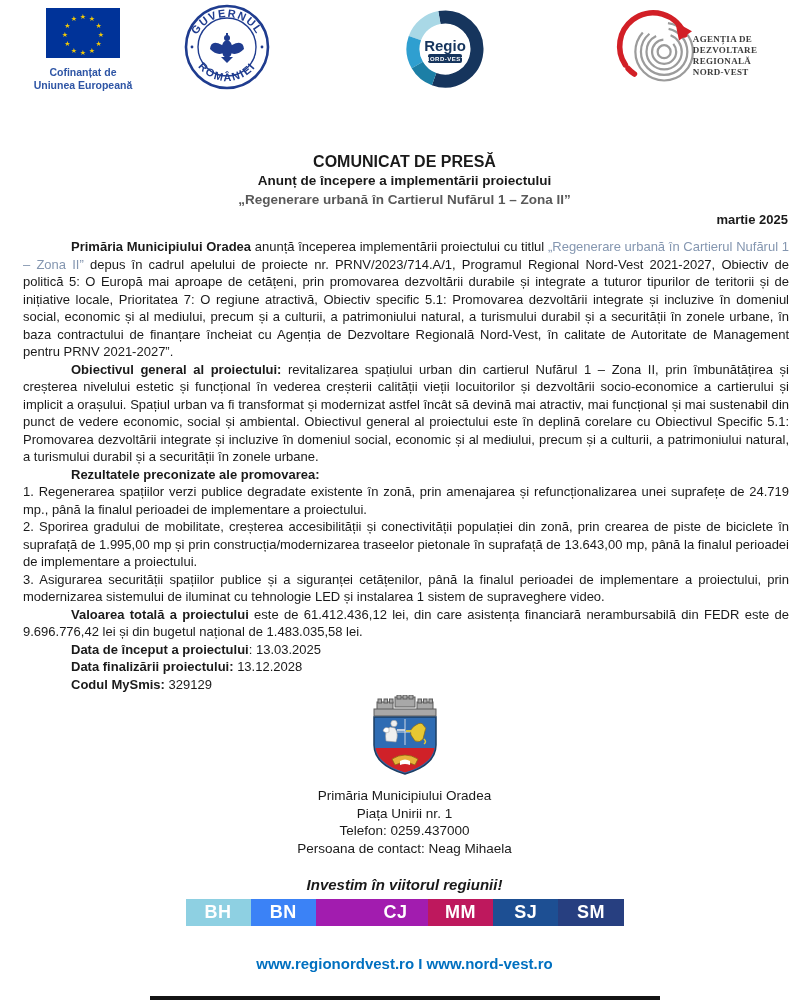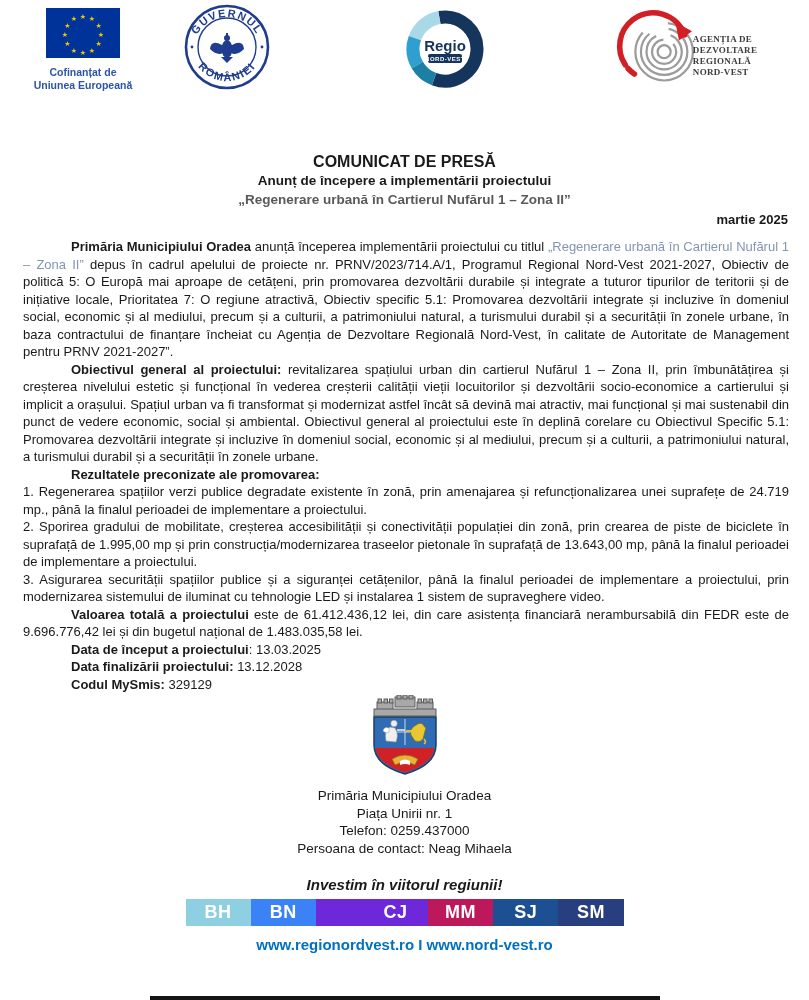--- a/index.html
+++ b/index.html
@@ -33,21 +33,21 @@
   
   .coat { text-align:center; margin-top:2px; }
   
   .contact { text-align:center; font-size:13.5px; line-height:17.5px; margin-top:6px; }
   .link { color:#0563c1; text-decoration:underline; cursor:pointer; }
   
   .slogan { text-align:center; font-size:15px; font-weight:bold; font-style:italic; margin-top:19px; }
   .county-bar { display:flex; width:438px; margin:6px auto 0 auto; height:27px; }
   .county { flex:1; display:flex; align-items:center; justify-content:center;
             color:#ffffff; font-size:18px; font-weight:bold; letter-spacing:.5px; }
-  .websites { text-align:center; font-size:15px; font-weight:bold; color:#0070c0; margin-top:10px; }
+  .websites { text-align:center; font-size:15px; font-weight:bold; color:#0070c0; margin-top:29px; }
   .bottom-strip { position:absolute; left:150px; bottom:0; width:510px; height:4px; background:#141414; }
 </style>
 </head>
 <body>
 
 <div class="page">
 
   <div class="logos">
 
     <div class="eu-logo">
@@ -204,21 +204,21 @@
     <div>Primăria Municipiului Oradea</div>
     <div>Piața Unirii nr. 1</div>
     <div>Telefon: 0259.437000</div>
     <div>Persoana de contact: Neag Mihaela</div>
   </div>
 
   <div class="slogan">Investim în viitorul regiunii!</div>
   <div class="county-bar">
       <span class="county" style="background: rgb(142, 208, 226);">BH</span>
       <span class="county" style="background: #3b82f6;">BN</span>
-      <span class="county" style="background: #6d28d9; padding-left: 47px;">CJ</span>
+      <span class="county" style="background: #a21caf; padding-left: 47px;">CJ</span>
       <span class="county" style="background: #be185d;">MM</span>
       <span class="county" style="background: rgb(29, 79, 147);">SJ</span>
       <span class="county" style="background: rgb(39, 63, 128);">SM</span>
     </div>
   <div class="websites">www.regionordvest.ro I www.nord-vest.ro</div>
 
   <div class="bottom-strip"></div>
 
 </div>
 

